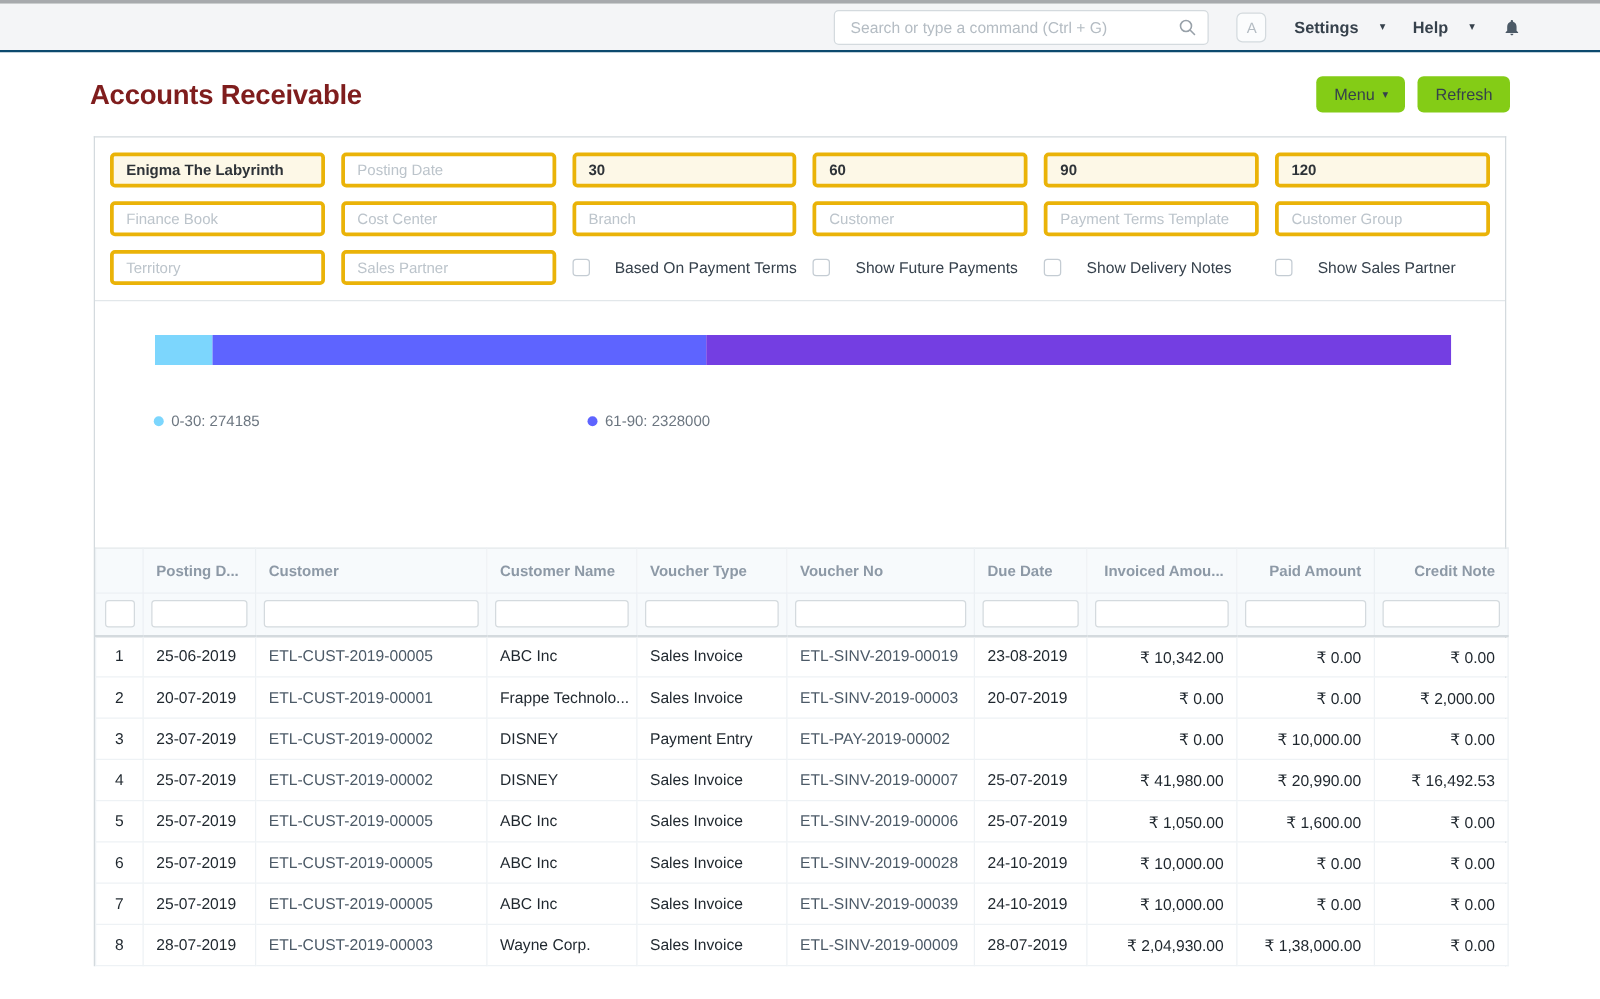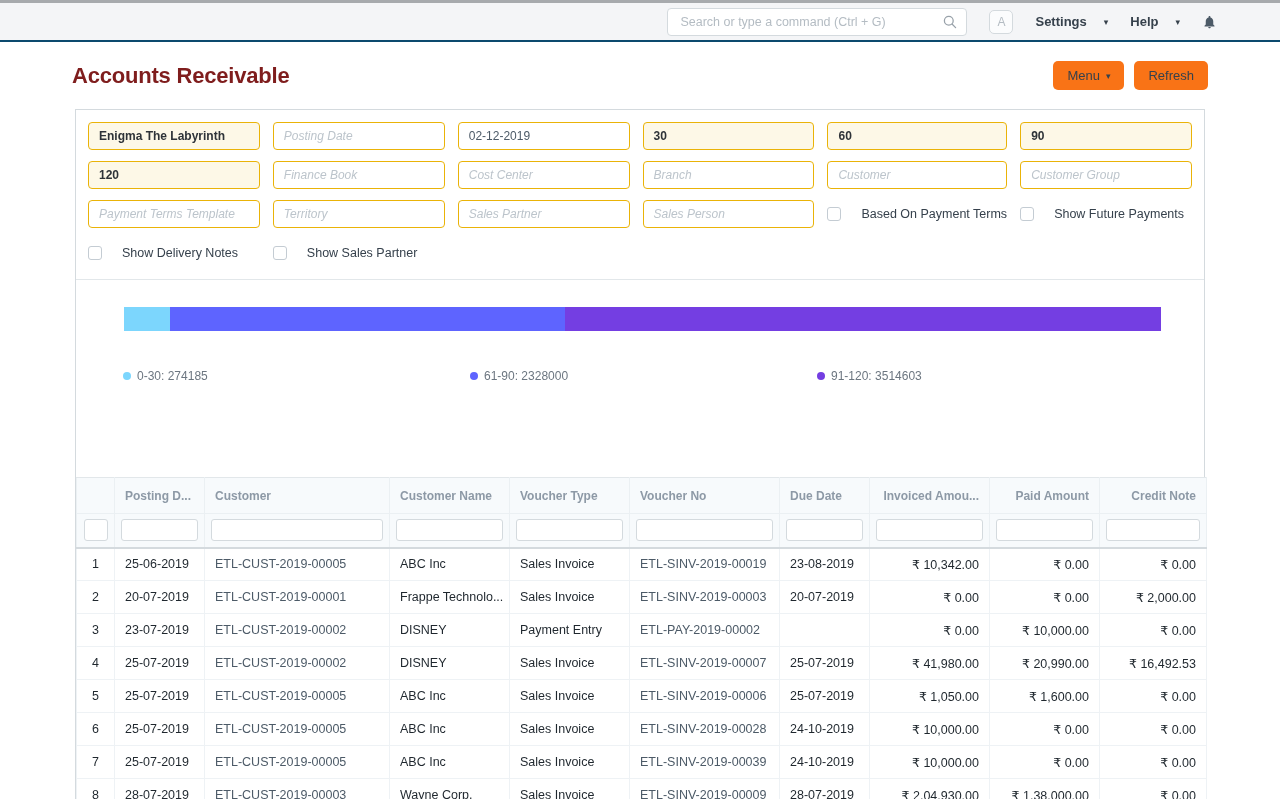--- a/index.html
+++ b/index.html
@@ -19,31 +19,31 @@
   .search-icon { position:absolute; right:9px; top:6px; }
   .avatar { width:24px; height:24px; border:1px solid #d4dade; border-radius:5px; background:#fbfcfd;
     color:#b4bcc3; font-size:12px; display:flex; align-items:center; justify-content:center; cursor:pointer; }
   .nav-link { font-size:13px; font-weight:700; color:#36414c; display:flex; align-items:center;
     gap:17px; cursor:pointer; }
   .caret { font-size:9px; color:#36414c; }
 
   .page-header { height:67px; display:flex; align-items:center; padding:0 72px; background:#fff; }
   .page-title { font-size:22px; font-weight:600; color:#7f1d1d; letter-spacing:-0.2px; }
   .actions { margin-left:auto; display:flex; gap:10px; }
-  .btn { background:#f97316; border:none; border-radius:5px; padding:7px 14px; font-size:13px;
+  .btn { background:#84cc16; border:none; border-radius:5px; padding:7px 14px; font-size:13px;
     color:#36414c; font-family:inherit; cursor:pointer; display:flex; align-items:center; gap:6px; }
 
   .content-card { margin:0 75px; border:1px solid #d4dade; border-bottom:none; background:#fff; }
 
   .filters { padding:12px; border-bottom:1px solid #e2e7ea; display:grid;
     grid-template-columns:repeat(6,1fr); gap:11px 13px; }
-  .f-field { height:28px; border:1px solid #eab308; border-radius:4px; font-size:12px;
+  .f-field { height:28px; border:3px solid #eab308; border-radius:4px; font-size:12px;
     display:flex; align-items:center; padding:0 10px; background:#fff; color:#4c5a67;
     white-space:nowrap; overflow:hidden; cursor:text; }
-  .f-field.placeholder { color:#bcc4cb;font-style:italic; }
+  .f-field.placeholder { color:#bcc4cb; }
   .f-field.filled { background:#fdf8e7; font-weight:700; color:#2e3338; }
   .f-check { display:flex; align-items:center; gap:20px; font-size:12.5px; color:#36414c;
     height:28px; cursor:pointer; white-space:nowrap; }
   .f-check .box { width:14px; height:14px; border:1px solid #c4ccd3; border-radius:3px;
     background:#fff; flex:0 0 auto; }
 
   .chart-section { height:170px; }
   .chart-bar { margin:27px 43px 0 48px; height:24px; display:flex; overflow:hidden; }
   .chart-bar .seg { height:100%; }
   .legend { margin:38px 0 0 47px; font-size:12px; color:#6c7680; white-space:nowrap; }
@@ -105,34 +105,32 @@
     <button class="btn">
       <span>Refresh</span>
     </button>
   </div>
 </div>
 
 <div class="content-card">
   <section class="filters" id="filters">
       <div class="f-field filled">Enigma The Labyrinth</div>
       <div class="f-field placeholder">Posting Date</div>
-      <div class="f-field">02-12-2019</div>
       <div class="f-field filled">30</div>
       <div class="f-field filled">60</div>
       <div class="f-field filled">90</div>
       <div class="f-field filled">120</div>
       <div class="f-field placeholder">Finance Book</div>
       <div class="f-field placeholder">Cost Center</div>
       <div class="f-field placeholder">Branch</div>
       <div class="f-field placeholder">Customer</div>
+      <div class="f-field placeholder">Payment Terms Template</div>
       <div class="f-field placeholder">Customer Group</div>
-      <div class="f-field placeholder">Payment Terms Template</div>
       <div class="f-field placeholder">Territory</div>
       <div class="f-field placeholder">Sales Partner</div>
-      <div class="f-field placeholder">Sales Person</div>
       <label class="f-check">
         <span class="box"></span>
         <span>Based On Payment Terms</span>
       </label>
       <label class="f-check">
         <span class="box"></span>
         <span>Show Future Payments</span>
       </label>
       <label class="f-check">
         <span class="box"></span>
@@ -149,23 +147,20 @@
         <div class="seg" style="width: 4.4825%; background: rgb(124, 214, 253);"></div>
         <div class="seg" style="width: 38.0592%; background: rgb(94, 100, 255);"></div>
         <div class="seg" style="width: 57.4583%; background: rgb(116, 62, 226);"></div>
       </div>
     <div class="legend" id="chart-legend"><span class="item">
           <span class="dot" style="background: rgb(124, 214, 253);"></span>
           <span>0-30: 274185</span>
         </span><span class="item">
           <span class="dot" style="background: rgb(94, 100, 255);"></span>
           <span>61-90: 2328000</span>
-        </span><span class="item">
-          <span class="dot" style="background: rgb(116, 62, 226);"></span>
-          <span>91-120: 3514603</span>
         </span></div>
   </section>
 
   <section class="report">
     <table>
       <colgroup id="cols">
           <col style="width: 38px;">
           <col style="width: 90px;">
           <col style="width: 185px;">
           <col style="width: 120px;">

